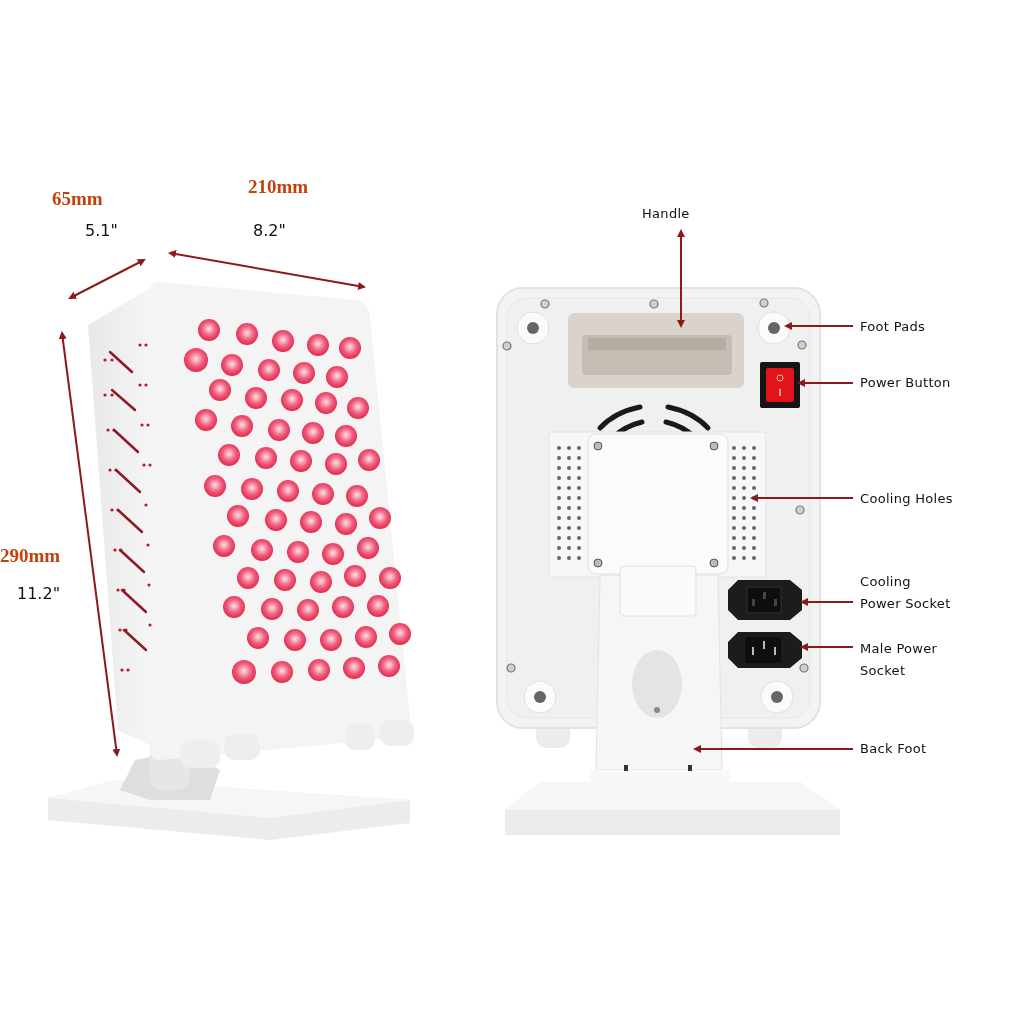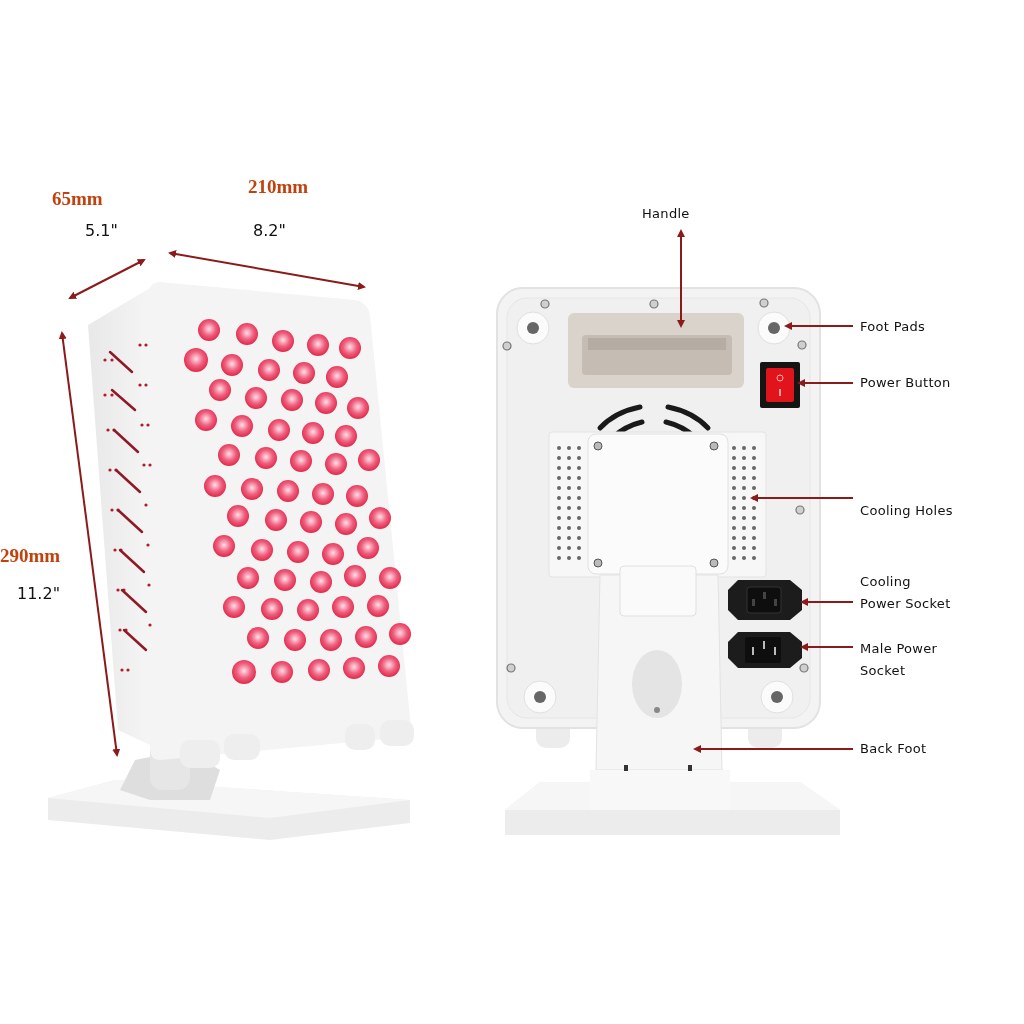--- a/index.html
+++ b/index.html
@@ -347,21 +347,21 @@
     <line x1="853" y1="498" x2="752" y2="498" marker-end="url(#ah)"></line>
     <line x1="853" y1="602" x2="802" y2="602" marker-end="url(#ah)"></line>
     <line x1="853" y1="647" x2="802" y2="647" marker-end="url(#ah)"></line>
     <line x1="853" y1="749" x2="695" y2="749" marker-end="url(#ah)"></line>
   </g>
 </svg>
 
 <div class="abs callout" style="left:642px;top:203px;">Handle</div>
 <div class="abs callout" style="left:860px;top:316px;">Foot Pads</div>
 <div class="abs callout" style="left:860px;top:372px;">Power Button</div>
-<div class="abs callout" style="left:860px;top:488px;margin-top:12px;">Cooling Holes</div>
+<div class="abs callout" style="left:860px;top:488px;">Cooling Holes</div>
 <div class="abs callout" style="left:860px;top:571px;">
   <div>Cooling</div>
   <div>Power Socket</div>
 </div>
 <div class="abs callout" style="left:860px;top:638px;">
   <div>Male Power</div>
   <div>Socket</div>
 </div>
 <div class="abs callout" style="left:860px;top:738px;">Back Foot</div>
 

